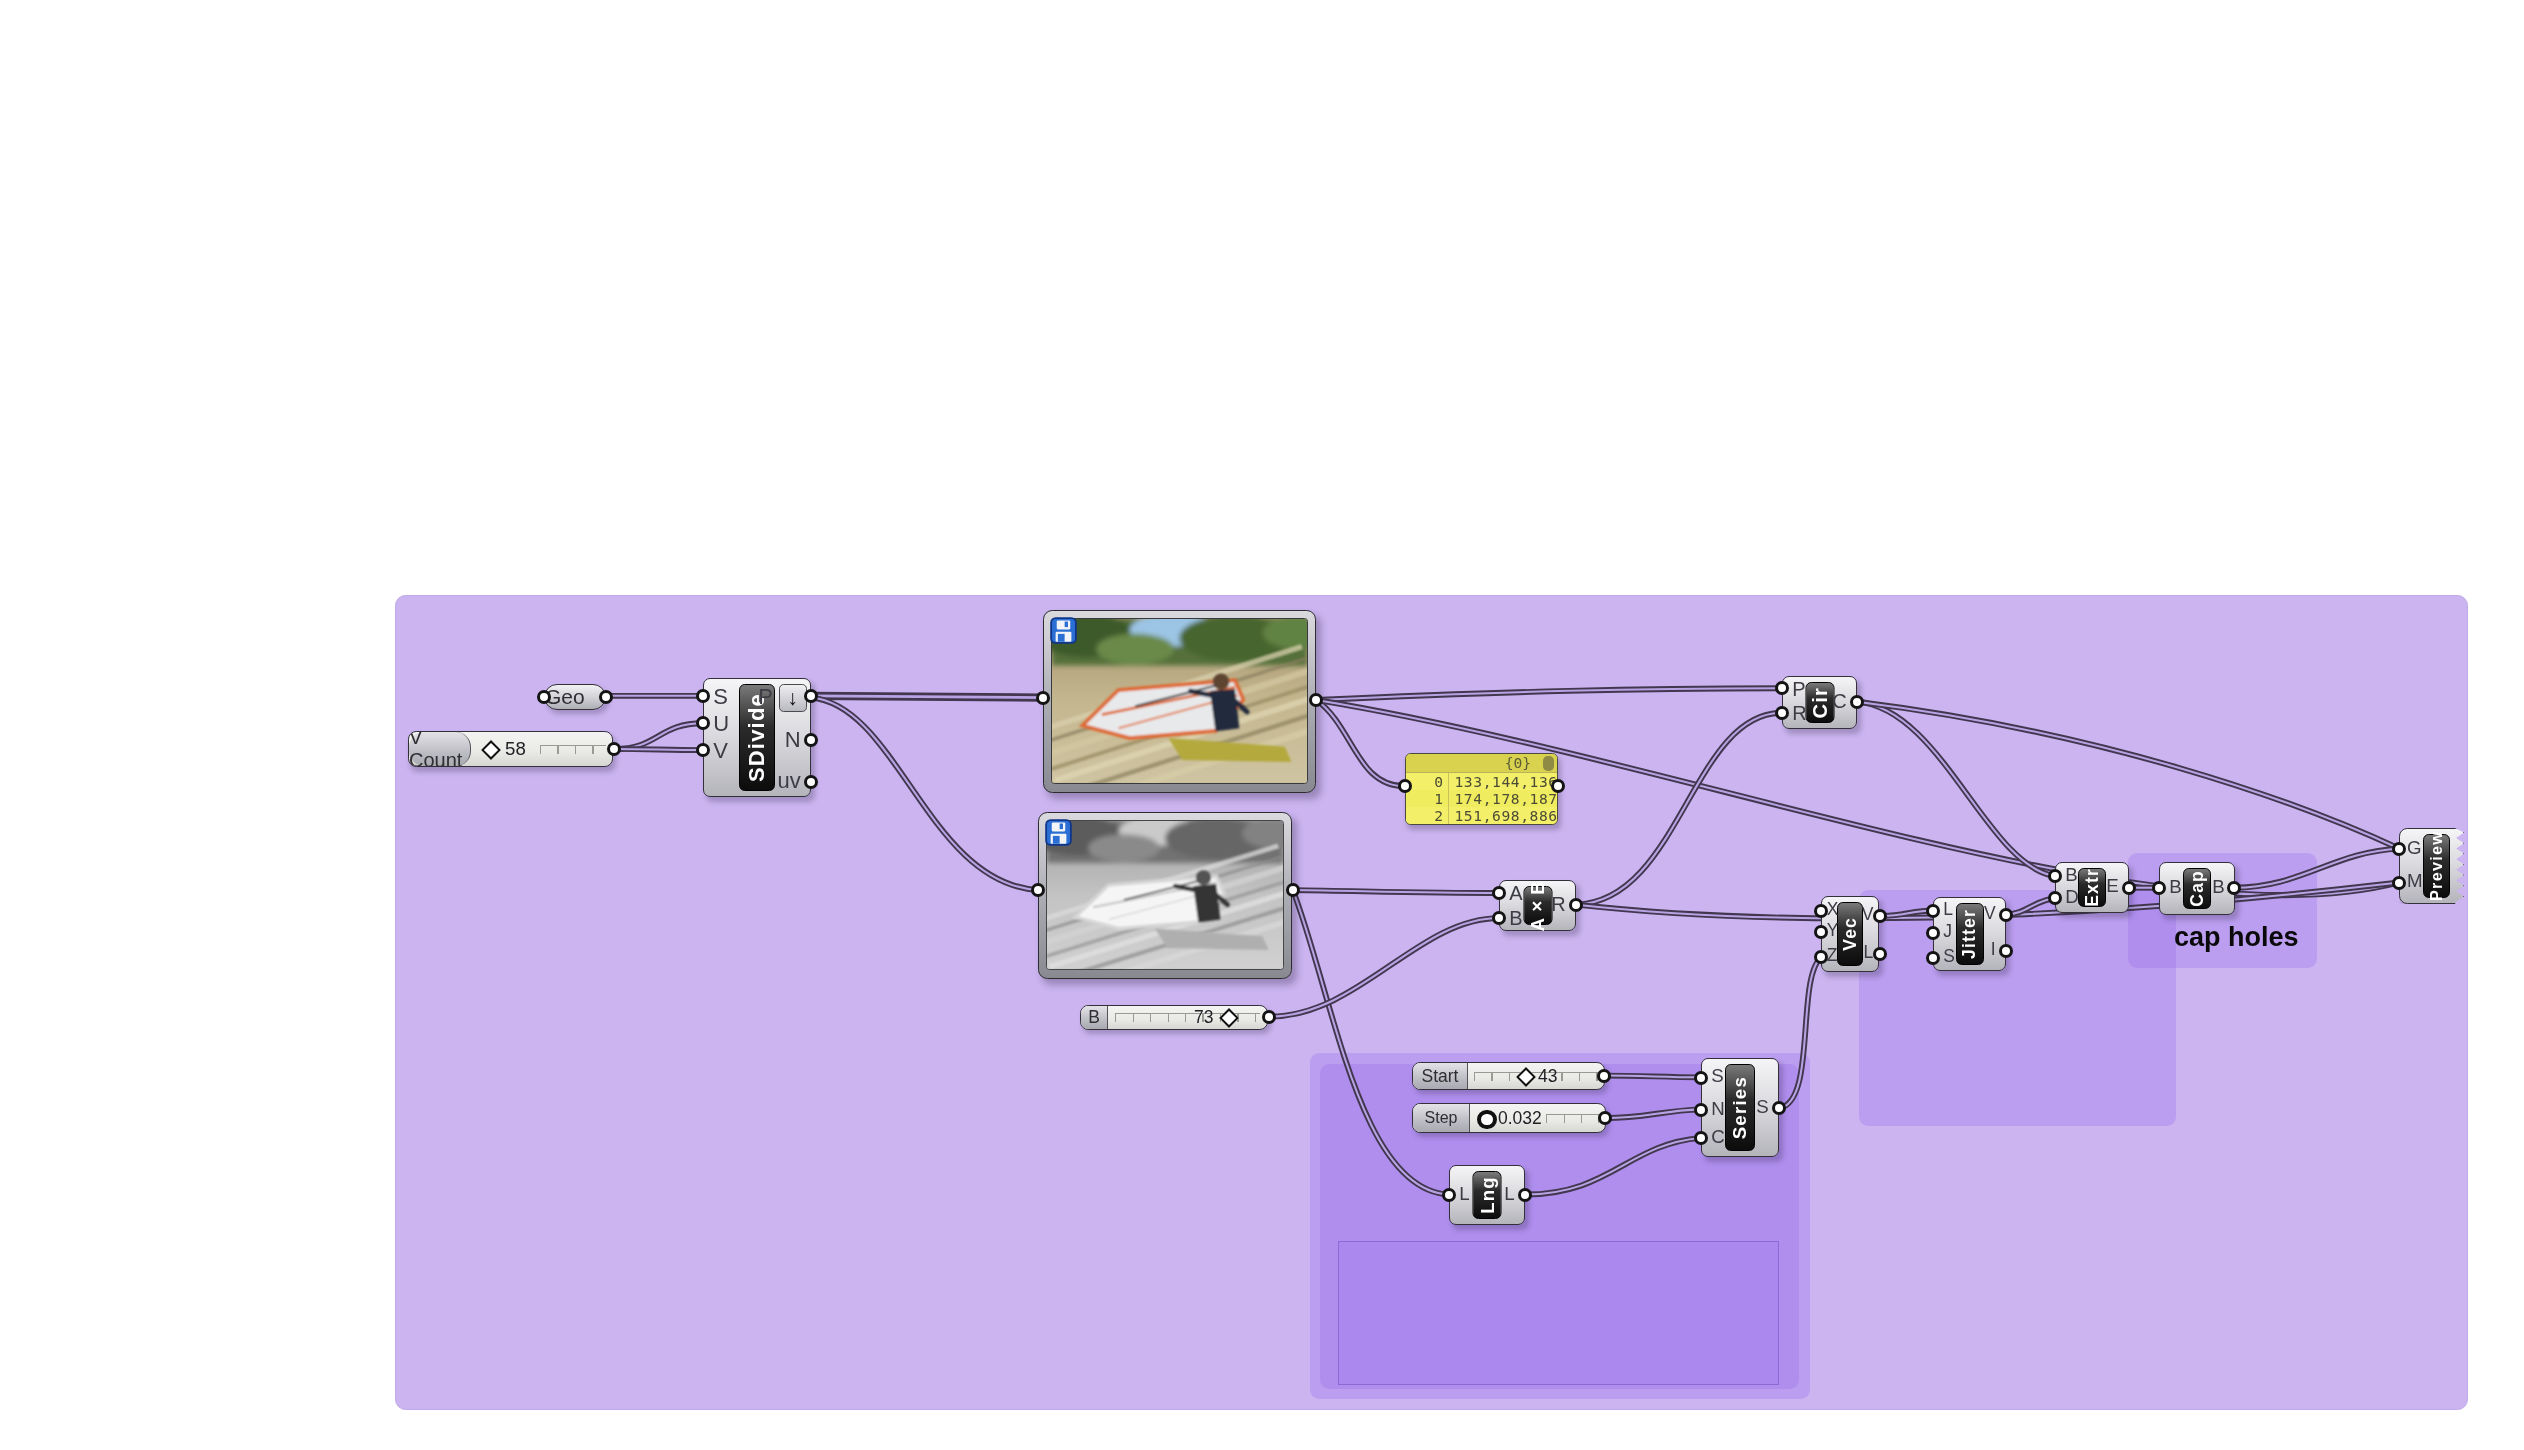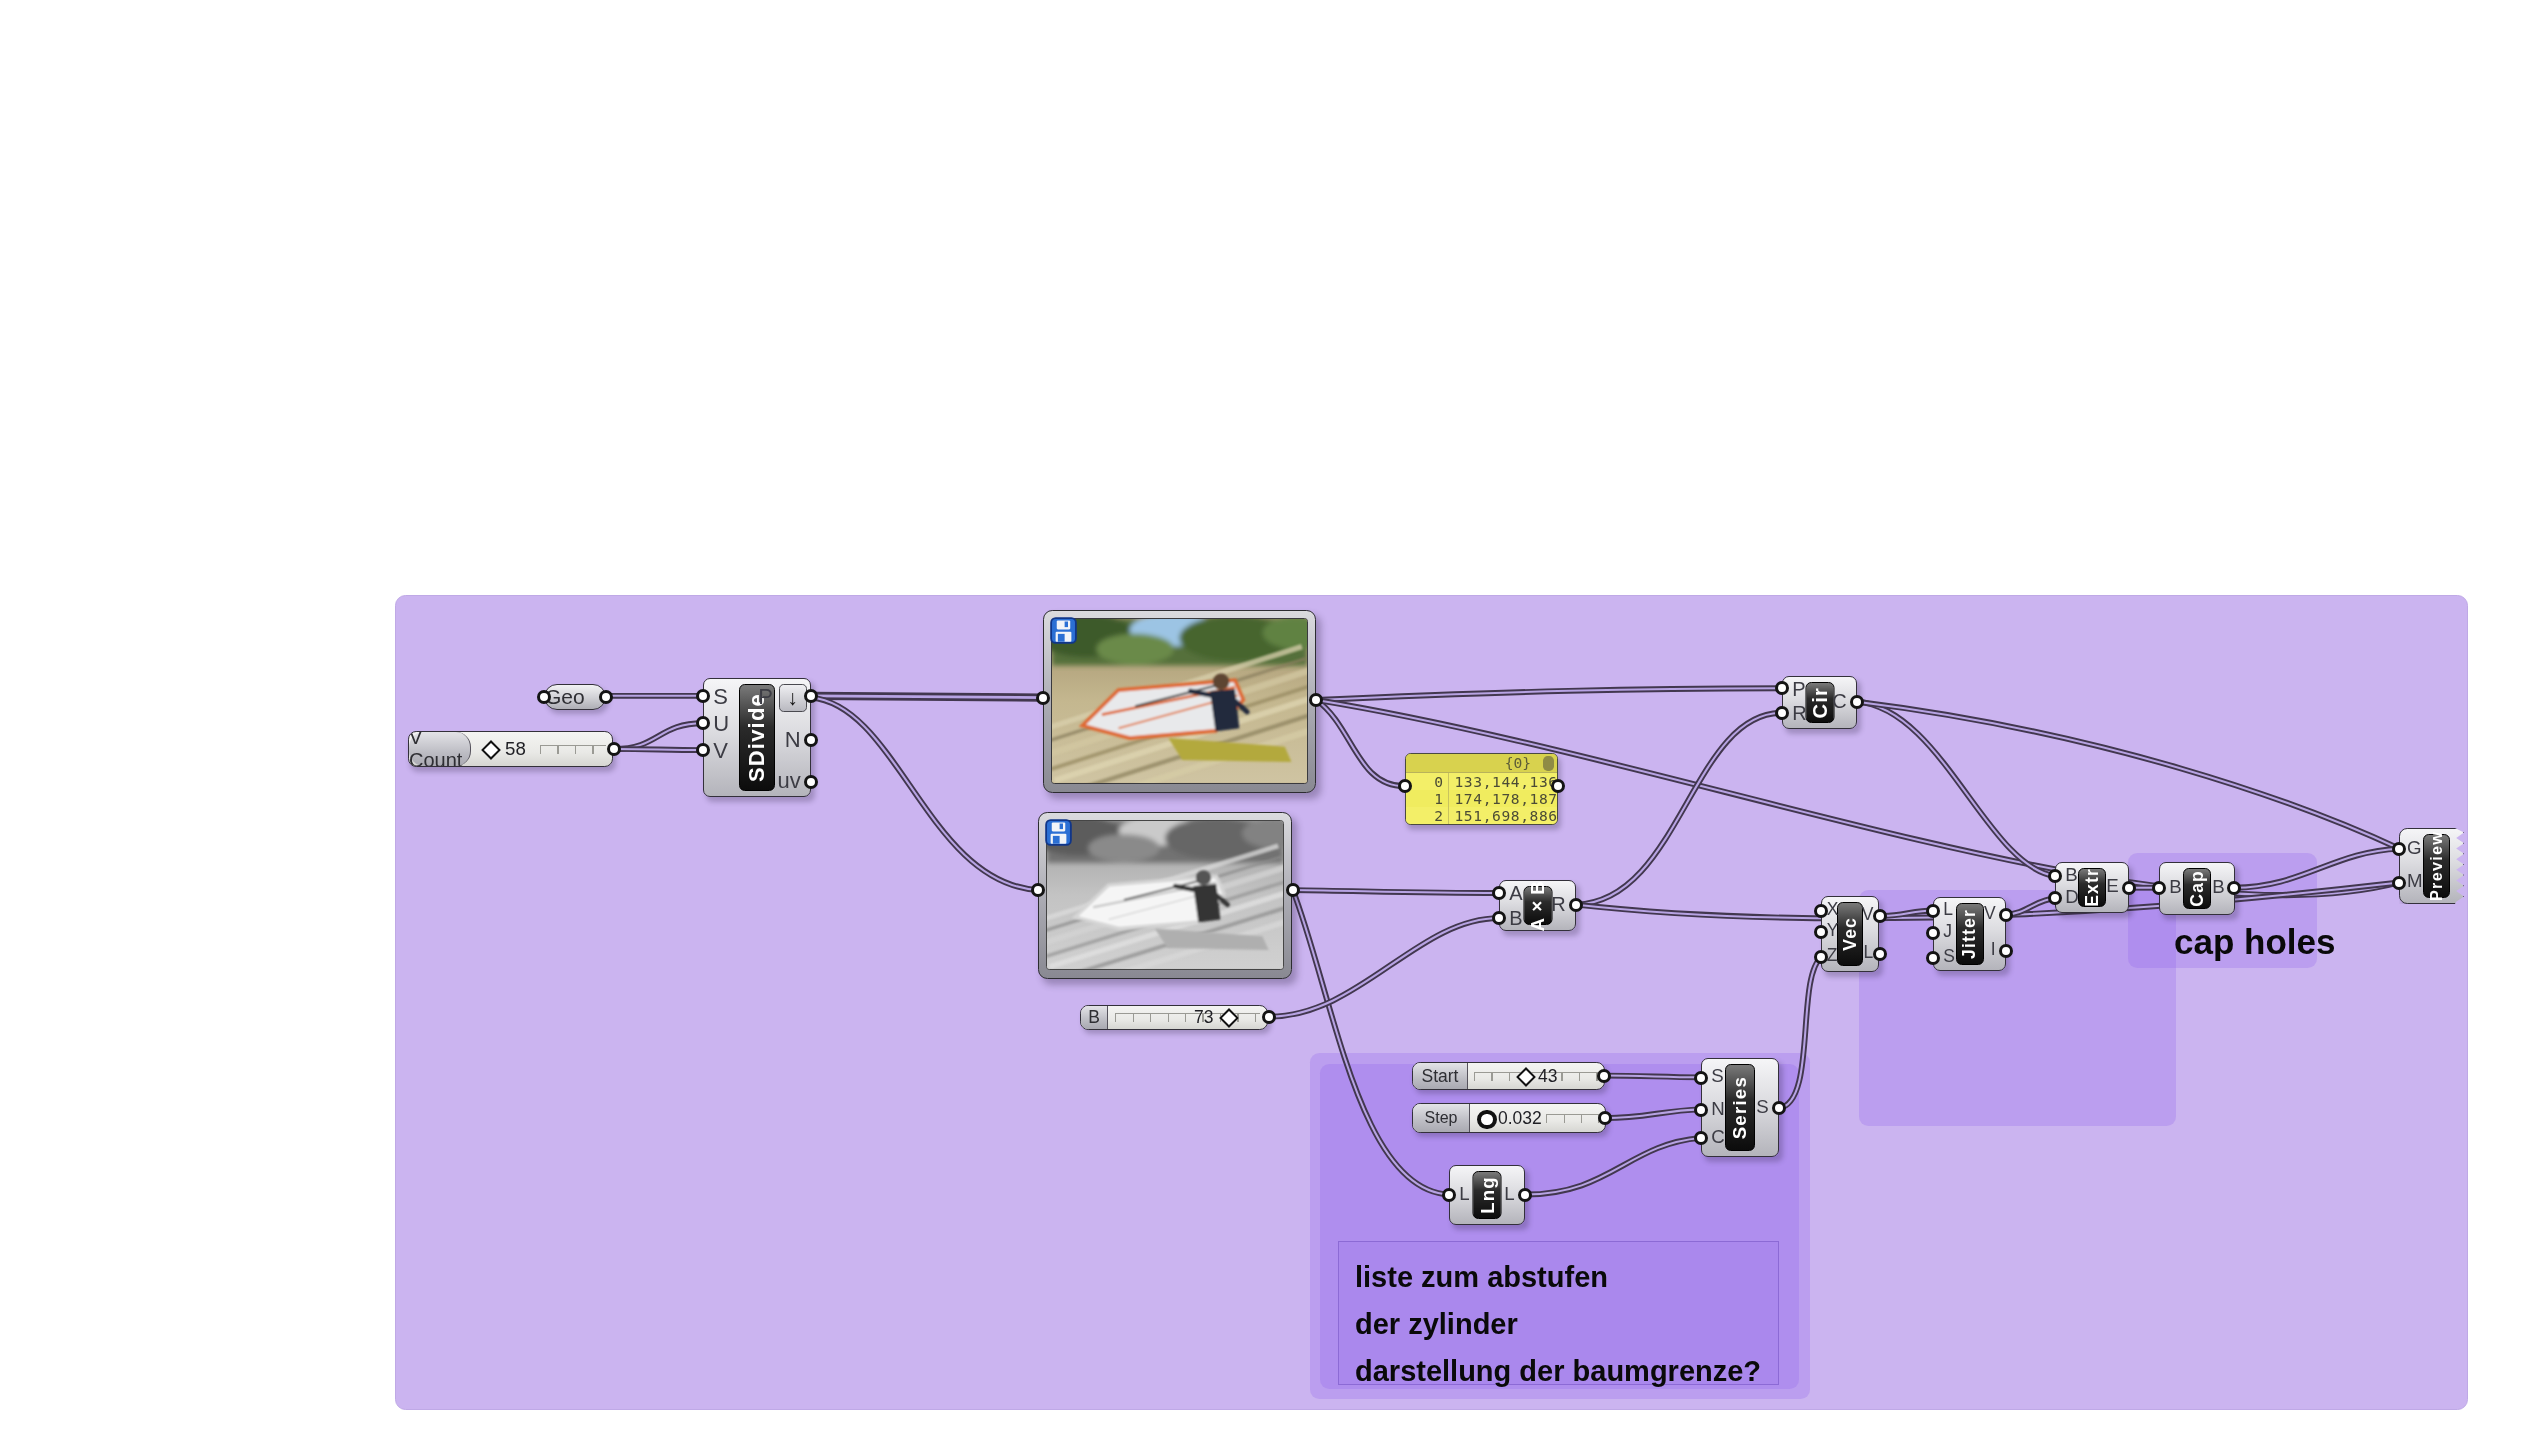--- a/index.html
+++ b/index.html
@@ -13,21 +13,21 @@
   #group-series-outer{left:1310px;top:1053px;width:500px;height:346px;}
   #group-series-inner{left:1320px;top:1064px;width:479px;height:325px;z-index:3;}
   #group-jitter{left:1859px;top:890px;width:317px;height:236px;}
   #group-cap{left:2128px;top:853px;width:189px;height:115px;}
   #liste-panel{position:absolute;left:1338px;top:1241px;width:439px;height:142px;background:rgba(150,105,238,0.16);border:1.8px solid rgba(110,75,190,0.5);z-index:4;}
 
   
   .note{position:absolute;color:#0a0a0a;font-weight:700;z-index:6;white-space:pre;line-height:1.22;}
   #note-liste{left:1355px;top:1254px;font-size:29px;line-height:47px;}
   #note-jitter{left:1899px;top:1020px;font-size:27.4px;line-height:34px;}
-  #note-cap{left:2174px;top:921px;font-size:35px;}
+  #note-cap{left:2174px;top:921px;font-size:27px;}
 
   
   #wires{position:absolute;left:0;top:0;z-index:7;}
   .wo{fill:none;stroke:#42374f;stroke-width:10px;}
   .wi{fill:none;stroke:#b7a3e3;stroke-width:3.5px;}
   .wo.fat{stroke-width:14px;}
   .wi.fat{stroke-width:5px;}
 
   
   .comp{position:absolute;border:1.8px solid #33303a;border-radius:7px;
@@ -505,17 +505,16 @@
   <span class="port" style="left:2392px;top:876px;"></span>
   <span class="port" style="left:1597px;top:1069px;"></span>
   <span class="port" style="left:1598px;top:1111px;"></span>
   <span class="port" style="left:1442px;top:1188px;"></span>
   <span class="port" style="left:1518px;top:1188px;"></span>
   <span class="port" style="left:1694px;top:1071px;"></span>
   <span class="port" style="left:1694px;top:1103px;"></span>
   <span class="port" style="left:1694px;top:1131px;"></span>
   <span class="port" style="left:1772px;top:1101px;"></span>
 
-  <div class="note" id="note-liste"><span>liste zum abstufen</span><br><span>der zylinder</span><br><span>darstellung der baumgrenze?</span></div>
   <div class="note" id="note-cap"><span>cap holes</span></div>
 
 </div>
 
 
 </body></html>

